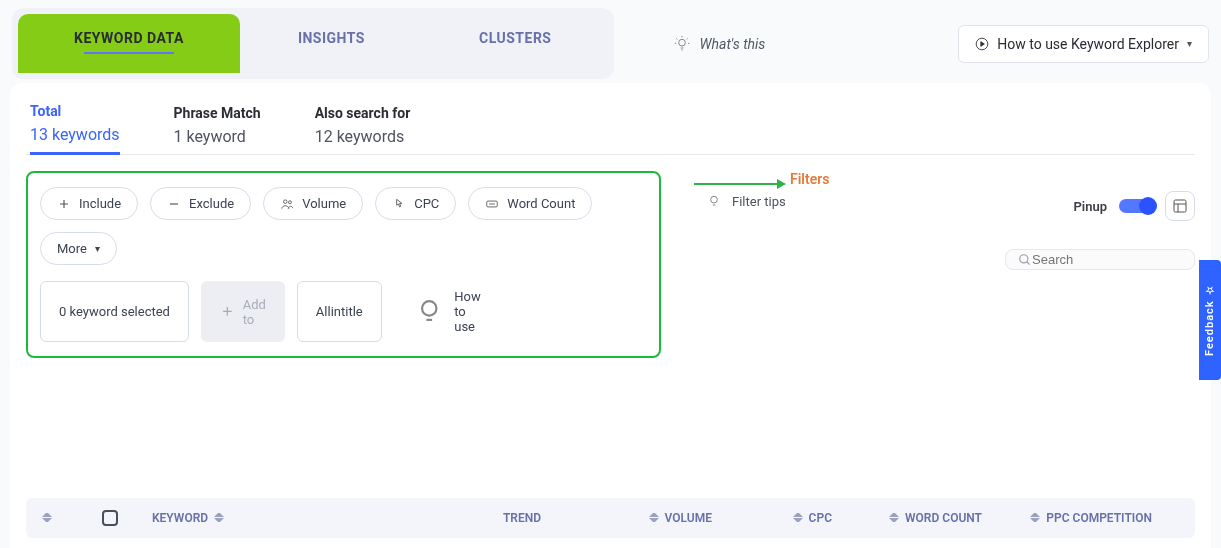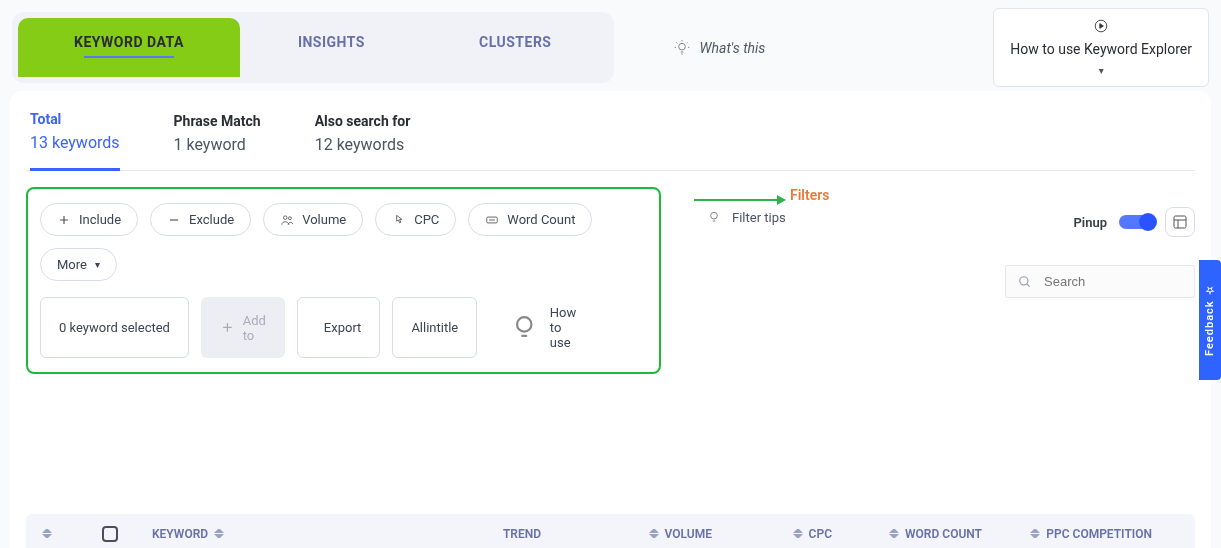--- a/index.html
+++ b/index.html
@@ -7,27 +7,27 @@
   .page { width: 1221px; }
 
   
   .topbar { display: flex; align-items: center; padding: 8px 12px 0 12px; }
   .topbar .tabset { display: flex; border-radius: 12px; background: #f0f2f7; padding: 6px; gap: 2px;}
   .tabset .tab { padding: 16px 56px; font-weight: 700; font-size: 14px; letter-spacing: .5px; color:#6870a9; cursor:pointer; text-align:center;}
   .tabset .tab.active { background:#84cc16; border-radius:10px 10px 0 0; color:#2a2c32; border-bottom:3px solid transparent;}
   .tabset .tab.active .underline { display:block; width:90px; height:2px; background:#5b76f7; margin:6px auto 0;}
   .topbar .help { display:flex; align-items:center; gap:10px; margin-left:60px; color:#505766; font-size:14px;font-style:italic;}
   .light-icon { width:16px;height:16px; display:inline-block;}
-  .howuse { margin-left:auto; border:1px solid #e1e4ea; border-radius:6px; background:#fff; padding:10px 16px; display:flex; align-items:center; gap:8px; color:#2a2c32; font-size:14px; cursor:pointer;flex-direction:column;}
+  .howuse { margin-left:auto; border:1px solid #e1e4ea; border-radius:6px; background:#fff; padding:10px 16px; display:flex; align-items:center; gap:8px; color:#2a2c32; font-size:14px; cursor:pointer;}
   .howuse .chev { font-size:10px; color:#555;}
   
   .panel { margin:4px 10px 0; background:#fff; border-radius:12px; padding:20px 16px 0; }
 
   .subtabs { display:flex; gap:54px; padding-left:4px; border-bottom:1px solid #e6e8ee; align-items:flex-end;}
-  .subtab { padding-bottom:16px; cursor:pointer;}
+  .subtab { padding-bottom:8px; cursor:pointer;}
   .subtab .ttl { font-weight:700; font-size:14px; color:#2b2d34;}
   .subtab .sub { font-size:16px; color:#4e5460; margin-top:6px;}
   .subtab.active .ttl { color:#3a63ff;}
   .subtab.active .sub { color:#3a63ff;}
   .subtab.active { border-bottom:3px solid #3a63ff; margin-bottom:-1px;}
 
   .filterwrap { position:relative; margin-top:16px; }
   .filters-label { position:absolute; left:764px; top:0; color:#e77a3a; font-size:14px; font-weight:600;}
   .arrow { position:absolute; left:668px; top:12px; width:90px; height:2px; background:#2fb24b;}
   .arrow::after{content:""; position:absolute; right:-2px; top:-4px; border-left:9px solid #2fb24b; border-top:5px solid transparent; border-bottom:5px solid transparent;}
@@ -42,21 +42,21 @@
   .right-of-filters { position:absolute; left:680px; top:22px; display:flex; align-items:center; gap:10px; color:#4c5362;}
   .pinup-area { position:absolute; right:0; top:20px; display:flex; align-items:center; gap:12px;}
   .pinup-area .lbl{font-size:13px; color:#3b3d45; font-weight:600;}
   .toggle { width:34px; height:14px; background:#5477ff; border-radius:999px; position:relative;}
   .toggle::after{content:""; width:18px; height:18px; background:#2b52ff; border-radius:50%; position:absolute; right:-4px; top:-2px;}
   .layout-btn { width:30px; height:30px; border:1px solid #d7dcea; border-radius:8px; display:flex; align-items:center; justify-content:center; cursor:pointer;}
 
   .statsbar { position:absolute; left:700px; top:78px; display:flex; align-items:center; gap:28px;}
   .statsbar .lab{font-size:13px;color:#565a67;}
   .statsbar .val{font-size:24px;font-weight:700; color:#18191c;}
-  .searchbox { position:absolute; right:0; top:78px; width:190px; border:1px solid #e6e8ef; border-radius:2px; padding:8px 12px; display:flex; align-items:center; gap:12px; color:#9aa0ae; background:#fbfbfc;}
+  .searchbox { position:absolute; right:0; top:78px; width:190px; border:1px solid #e6e8ef; border-radius:8px; padding:2px 12px; display:flex; align-items:center; gap:0; color:#9aa0ae; background:#fbfbfc;}
   .searchbox input{border:none;outline:none;background:transparent;width:130px;font-size:13px;color:#333;}
 
   .table { margin-top:140px;}
   .thead { background:#f3f5fa; border-radius:6px; padding:12px 16px; display:grid; grid-template-columns:50px 40px 300px 120px 120px 110px 140px 160px; gap:10px; align-items:center; color:#6870a9; font-size:12px; font-weight:600;}
   .thead .th { display:flex; gap:6px; align-items:center; justify-content:flex-end;}
   .thead .th.left{justify-content:flex-start;}
   .sort { width:10px; height:10px; display:inline-flex; flex-direction:column; gap:1px;}
   .sort::before,.sort::after{content:"";border-left:4px solid transparent;border-right:4px solid transparent;}
   .sort::before{border-bottom:4px solid #9aa2bf;}
   .sort::after{border-top:4px solid #9aa2bf;}
@@ -157,26 +157,20 @@
         </div>
 
         <div class="row2">
           <div class="btn">0 keyword selected</div>
           <div class="btn dis">
             <svg class="picon" viewBox="0 0 24 24" stroke="#aaa" stroke-width="2">
                 <path d="M12 5v14M5 12h14"></path>
               </svg>
             <span>Add to</span>
           </div>
-          <div class="btn">
-            <svg class="picon" viewBox="0 0 24 24" fill="none" stroke="#555" stroke-width="1.5">
-                <path d="M12 3v10M8 7l4-4 4 4M5 15v4h14v-4"></path>
-              </svg>
-            <span>Export</span>
-          </div>
           <div class="btn">Allintitle</div>
           <div class="btn" style="border:none;">
             <svg class="picon" viewBox="0 0 24 24" fill="none" stroke="#888" stroke-width="1.5">
                 <circle cx="12" cy="10" r="5"></circle>
                 <path d="M10 18h4"></path>
               </svg>
             <span>How to use</span>
           </div>
         </div>
       </div>

